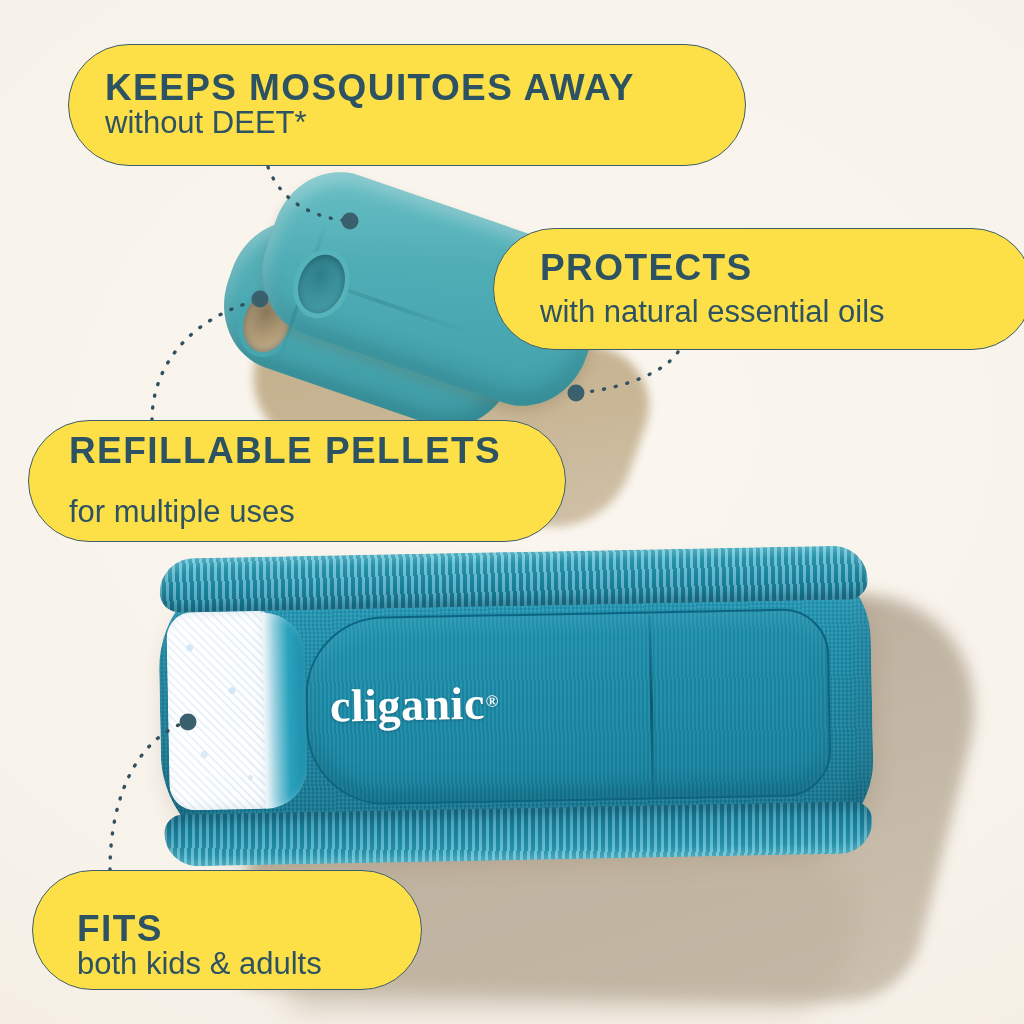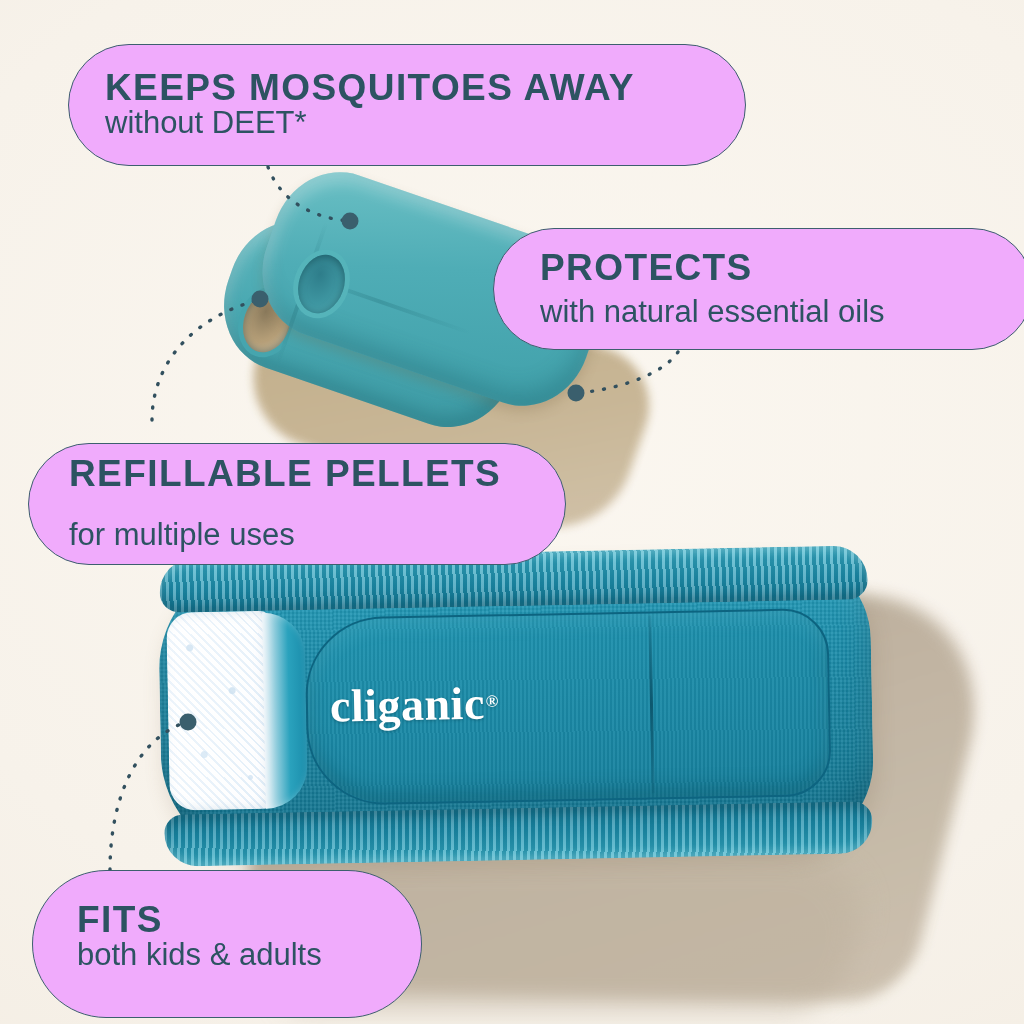--- a/index.html
+++ b/index.html
@@ -145,21 +145,21 @@
     font-family:"Liberation Serif",serif;
     font-size:46px;font-weight:700;color:#ffffff;letter-spacing:.5px;
     text-shadow:0 1px 3px rgba(8,62,78,.45);
     transform:rotate(-1.1deg);white-space:nowrap;
   }
   .logo .reg{font-size:17px;vertical-align:12px;margin-left:1px;}
 
   
   .callout{
     position:absolute;
-    background:#f0abfc;
+    background:#fde047;
     border:1.6px solid #3d5f6e;
     border-radius:999px;
     display:flex;flex-direction:column;justify-content:center;
     box-sizing:border-box;
     z-index:6;
   }
   .c-title{
     color:#2d5362;font-weight:700;letter-spacing:1.4px;
     line-height:1;white-space:nowrap;
   }
@@ -168,25 +168,25 @@
   }
 
   #callout-keeps{left:68px;top:44px;width:678px;height:122px;padding:0 0 0 36px;}
   #callout-keeps .c-title{font-size:37px;}
   #callout-keeps .c-sub{font-size:31px;}
 
   #callout-protects{left:493px;top:228px;width:540px;height:122px;padding:0 0 0 46px;}
   #callout-protects .c-title{font-size:37px;}
   #callout-protects .c-sub{font-size:31px;margin-top:9px;}
 
-  #callout-refillable{left:28px;top:443px;width:538px;height:122px;padding:0 0 0 40px;}
+  #callout-refillable{left:28px;top:420px;width:538px;height:122px;padding:0 0 0 40px;}
   #callout-refillable .c-title{font-size:37px;}
   #callout-refillable .c-sub{font-size:31px;margin-top:26px;}
 
-  #callout-fits{left:32px;top:870px;width:390px;height:148px;padding:0 0 15px 44px;}
+  #callout-fits{left:32px;top:870px;width:390px;height:120px;padding:0 0 8px 44px;justify-content:flex-end;}
   #callout-fits .c-title{font-size:37px;}
   #callout-fits .c-sub{font-size:31px;}
 
   
   #leaders{position:absolute;inset:0;z-index:5;pointer-events:none;}
 </style>
 </head>
 <body>
 
 <div id="stage">

